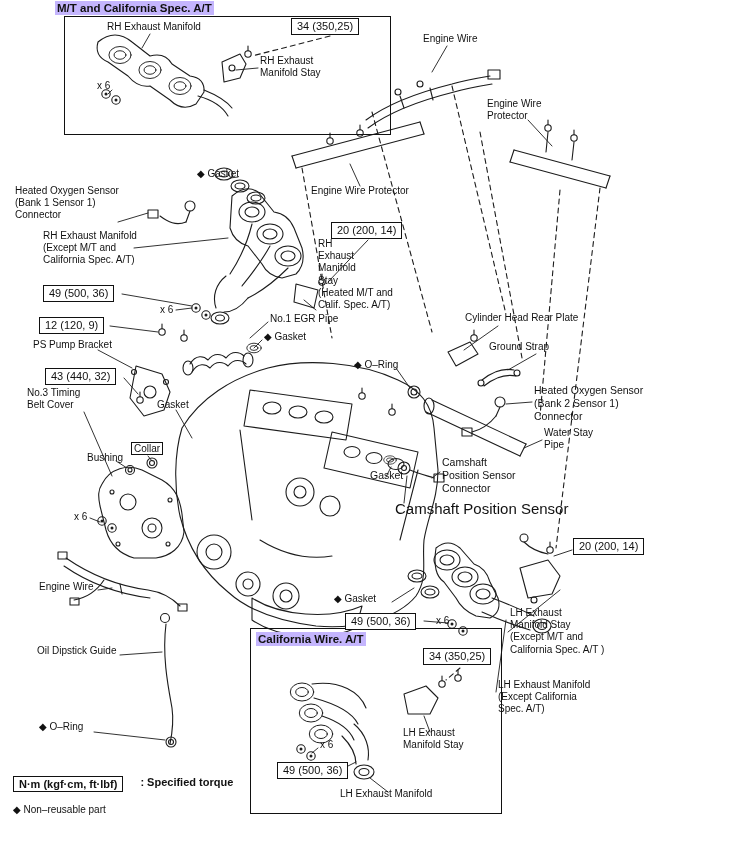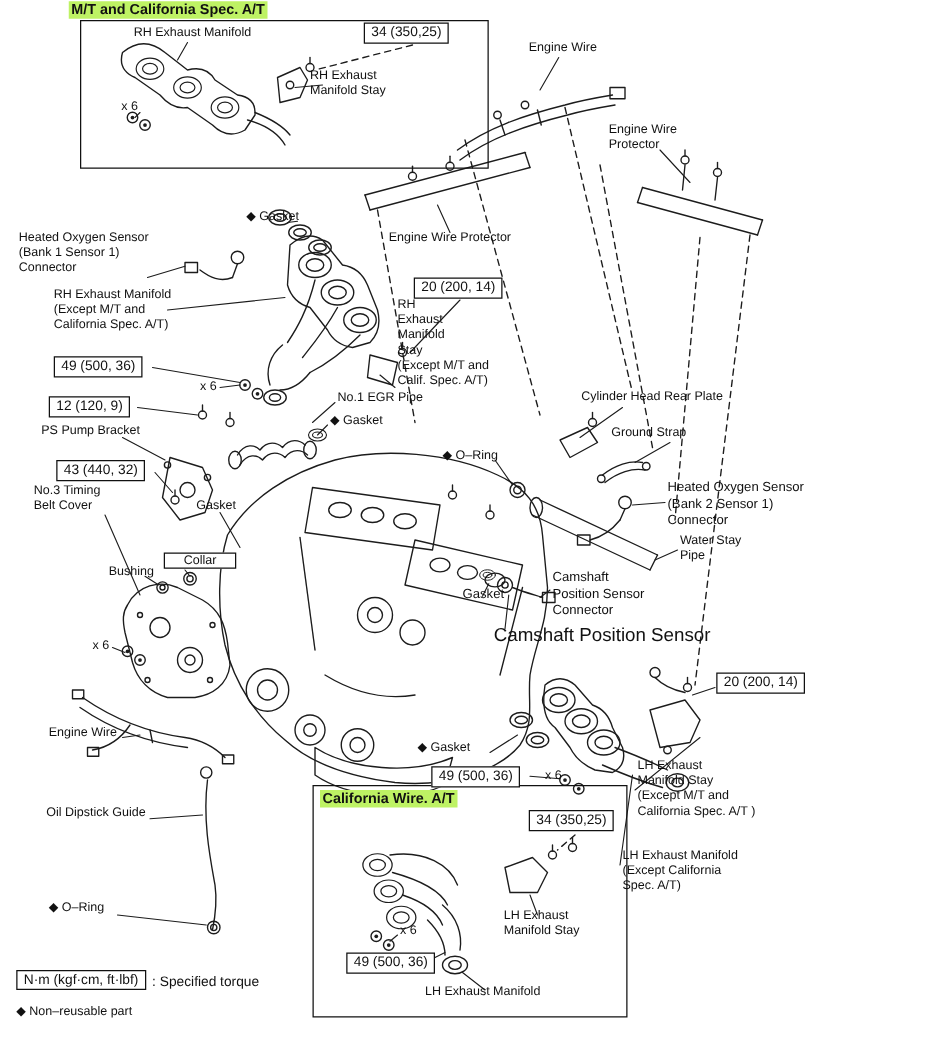--- a/index.html
+++ b/index.html
@@ -5,28 +5,28 @@
   html,body{margin:0;padding:0;background:#ffffff;}
   .page{
     position:relative;width:740px;height:842px;background:#ffffff;overflow:hidden;
     font-family:"Liberation Sans", sans-serif;color:#111;
   }
   .art{position:absolute;left:0;top:0;}
   .lbl{
     position:absolute;font-size:10px;line-height:1.22;white-space:pre-line;
     color:#111;
   }
-  .title{font-weight:bold;font-size:11.5px;background:#bef264;padding:0 2px;}
+  .title{font-weight:bold;font-size:11.5px;background:#c4b5fd;padding:0 2px;}
   .tbox{
     display:inline-block;border:1.3px solid #111;background:#fff;
     padding:1px 5px;font-size:11px;white-space:nowrap;
   }
-  .boxed-word{border:1px solid #111;padding:0 15px;background:#fff;}
+  .boxed-word{border:1px solid #111;padding:0 2px;background:#fff;}
   .inset{position:absolute;border:1.6px solid #111;background:transparent;}
-  .legend{position:absolute;display:flex;align-items:flex-end;gap:5px;font-size:11px;}
+  .legend{position:absolute;display:flex;align-items:flex-start;gap:17px;font-size:11px;font-weight:bold;}
 </style>
 </head>
 <body>
 
 <div class="page">
 
   <svg class="art" width="740" height="842" viewBox="0 0 740 842">
     <defs>
       <g id="nut">
           <circle r="4.2" fill="none"></circle>
@@ -336,41 +336,41 @@
   </svg>
 
   <div class="inset" style="left:64px;top:16px;width:325px;height:117px"></div>
   <div class="lbl title" style="left:55px;top:1px">M/T and California Spec. A/T</div>
 
   <div class="inset" style="left:250px;top:628px;width:250px;height:184px"></div>
   <div class="lbl title" style="left:256px;top:632px">California Wire. A/T</div>
 
   <div class="lbl" style="left:107px;top:21px">RH Exhaust Manifold</div>
   <div class="lbl tbox" style="left:291px;top:18px">34 (350,25)</div>
-  <div class="lbl" style="left:248px;top:55px">RH Exhaust
+  <div class="lbl" style="left:260px;top:55px">RH Exhaust
 Manifold Stay</div>
   <div class="lbl" style="left:97px;top:80px">x 6</div>
 
   <div class="lbl" style="left:423px;top:33px">Engine Wire</div>
   <div class="lbl" style="left:487px;top:98px">Engine Wire
 Protector</div>
   <div class="lbl" style="left:197px;top:168px">◆ Gasket</div>
   <div class="lbl" style="left:311px;top:185px">Engine Wire Protector</div>
   <div class="lbl" style="left:15px;top:185px">Heated Oxygen Sensor
 (Bank 1 Sensor 1)
 Connector</div>
   <div class="lbl" style="left:43px;top:230px">RH Exhaust Manifold
 (Except M/T and
 California Spec. A/T)</div>
   <div class="lbl tbox" style="left:331px;top:222px">20 (200, 14)</div>
   <div class="lbl" style="left:318px;top:238px">RH
 Exhaust
 Manifold
 Stay
-(Except M/T and
+(Heated M/T and
 Calif. Spec. A/T)</div>
   <div class="lbl tbox" style="left:43px;top:285px">49 (500, 36)</div>
   <div class="lbl" style="left:160px;top:304px">x 6</div>
   <div class="lbl tbox" style="left:39px;top:317px">12 (120, 9)</div>
   <div class="lbl" style="left:270px;top:313px">No.1 EGR Pipe</div>
   <div class="lbl" style="left:465px;top:312px">Cylinder Head Rear Plate</div>
   <div class="lbl" style="left:264px;top:331px">◆ Gasket</div>
   <div class="lbl" style="left:33px;top:339px">PS Pump Bracket</div>
   <div class="lbl" style="left:489px;top:341px">Ground Strap</div>
   <div class="lbl tbox" style="left:45px;top:368px">43 (440, 32)</div>

